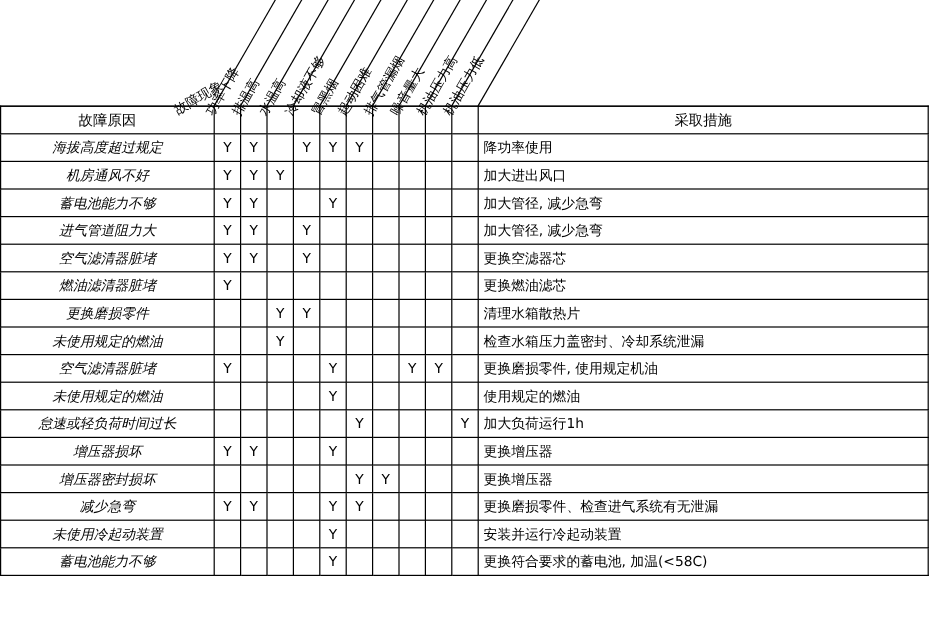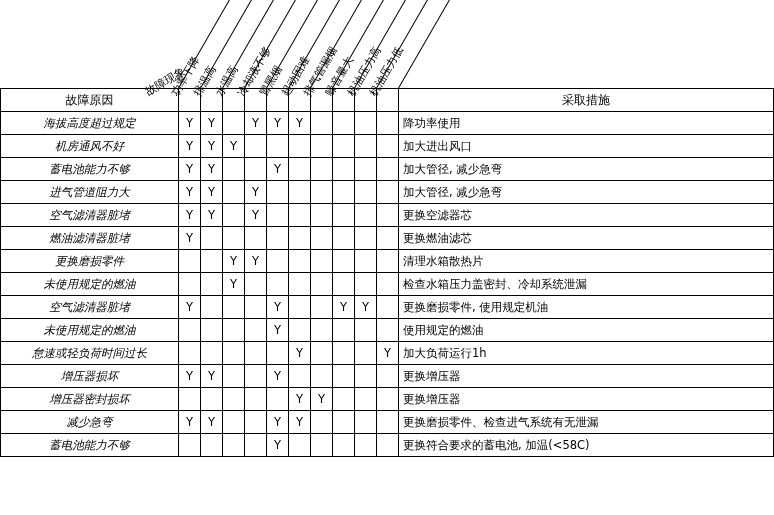--- a/index.html
+++ b/index.html
@@ -335,20 +335,34 @@
           <td class="mark"></td>
           <td class="mark">Y</td>
           <td class="mark">Y</td>
           <td class="mark"></td>
           <td class="mark"></td>
           <td class="mark"></td>
           <td class="mark"></td>
           <td class="action">更换磨损零件、检查进气系统有无泄漏</td>
         </tr>
         <tr>
+          <td class="cause">未使用冷起动装置</td>
+          <td class="mark"></td>
+          <td class="mark"></td>
+          <td class="mark"></td>
+          <td class="mark"></td>
+          <td class="mark">Y</td>
+          <td class="mark"></td>
+          <td class="mark"></td>
+          <td class="mark"></td>
+          <td class="mark"></td>
+          <td class="mark"></td>
+          <td class="action">安装并运行冷起动装置</td>
+        </tr>
+        <tr>
           <td class="cause">蓄电池能力不够</td>
           <td class="mark"></td>
           <td class="mark"></td>
           <td class="mark"></td>
           <td class="mark"></td>
           <td class="mark">Y</td>
           <td class="mark"></td>
           <td class="mark"></td>
           <td class="mark"></td>
           <td class="mark"></td>

